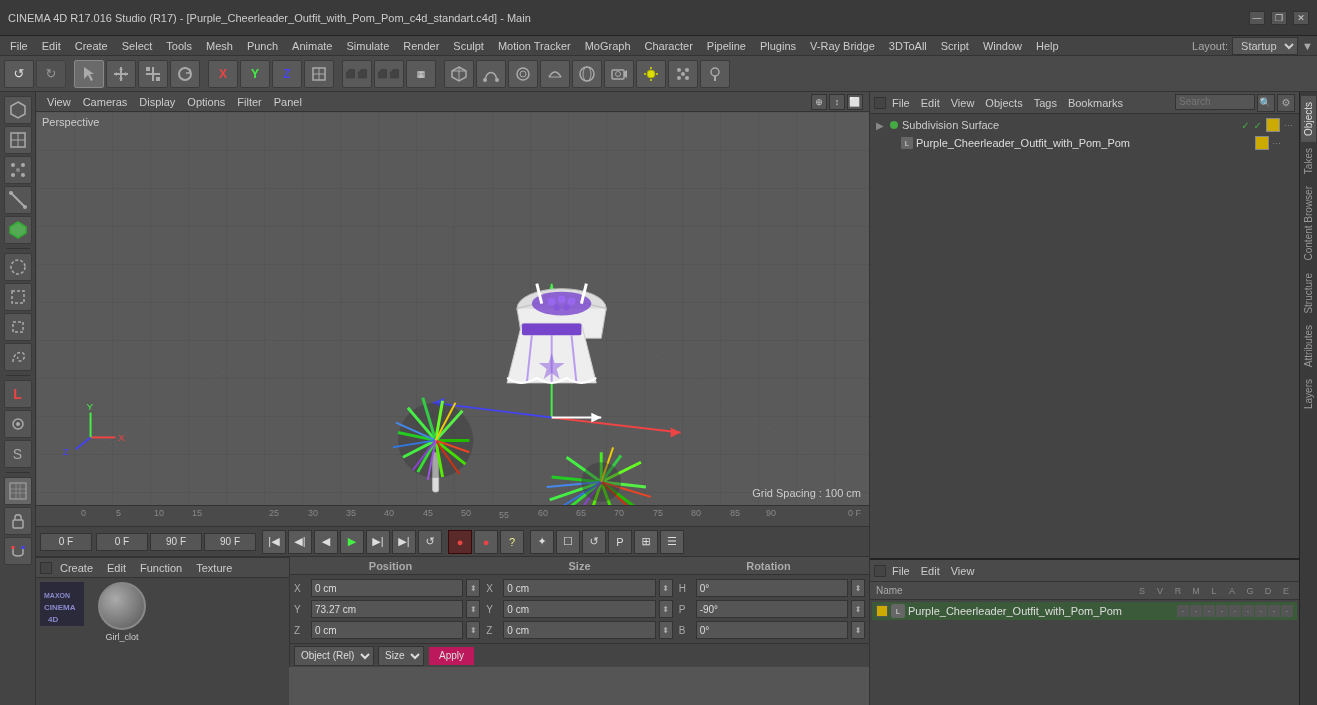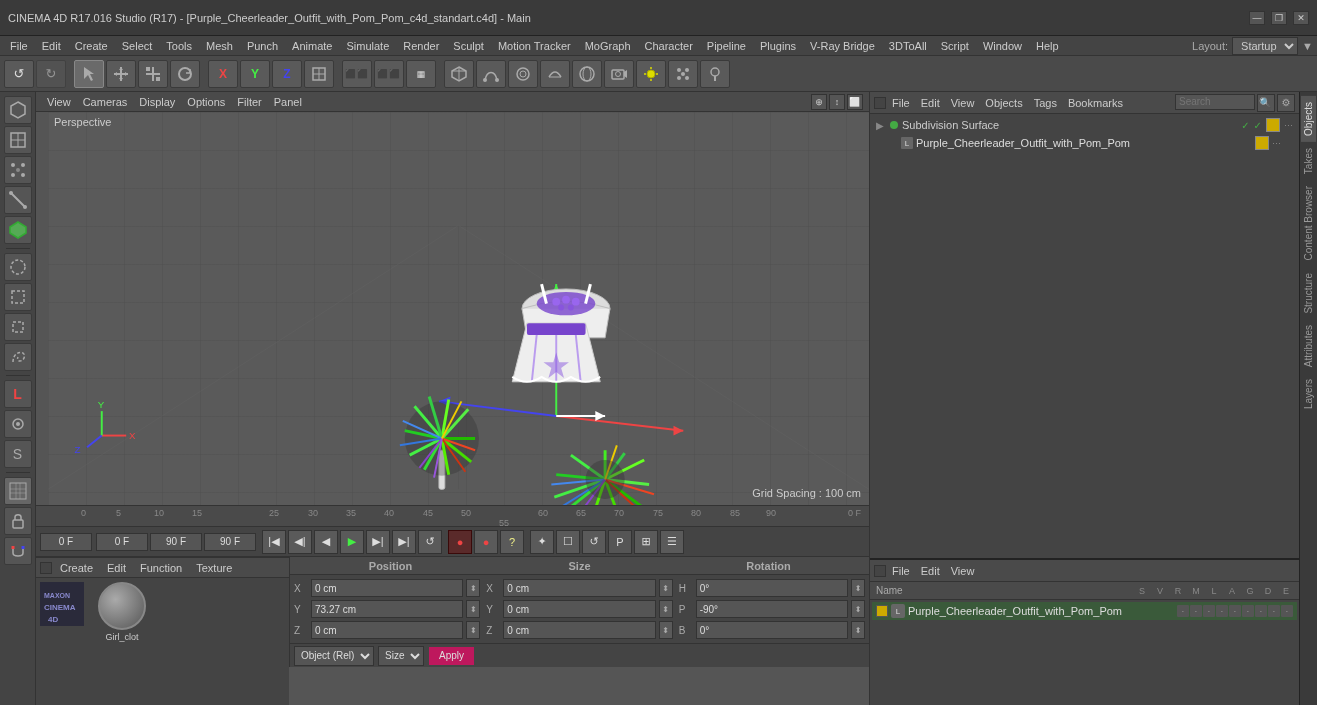--- a/index.html
+++ b/index.html
@@ -59,21 +59,21 @@
     }
     #viewport-topbar {
       height: 20px; background: #4a4a4a; display: flex; align-items: center;
       padding: 0 6px; gap: 2px; border-bottom: 1px solid #333;
     }
     .vp-menu { padding: 2px 5px; font-size: 11px; color: #ccc; cursor: pointer; }
     .vp-controls { margin-left: auto; display: flex; gap: 2px; }
     .vp-ctrl-btn { width: 16px; height: 16px; background: #555; border: 1px solid #333; color: #ccc; font-size: 9px; display: flex; align-items: center; justify-content: center; cursor: pointer; }
 
     #viewport-canvas {
-      flex: 1; background: #5a5a5a; position: relative; overflow: hidden; margin-left: 12px;
+      flex: 1; background: #5a5a5a; position: relative; overflow: hidden;
     }
 
     
     .grid-bg {
       position: absolute; top: 0; left: 0; right: 0; bottom: 0;
       background-image: linear-gradient(rgba(80,80,80,0.5) 1px, transparent 1px),
                         linear-gradient(90deg, rgba(80,80,80,0.5) 1px, transparent 1px);
       background-size: 38px 38px;
     }
 
@@ -629,21 +629,21 @@
         <span style="position:absolute;left:80px;font-size:9px;color:#888;top:2px;">5</span>
         <span style="position:absolute;left:118px;font-size:9px;color:#888;top:2px;">10</span>
         <span style="position:absolute;left:156px;font-size:9px;color:#888;top:2px;">15</span>
         <span style="position:absolute;left:195px;font-size:9px;color:#888;top:18px;">20</span>
         <span style="position:absolute;left:233px;font-size:9px;color:#888;top:2px;">25</span>
         <span style="position:absolute;left:272px;font-size:9px;color:#888;top:2px;">30</span>
         <span style="position:absolute;left:310px;font-size:9px;color:#888;top:2px;">35</span>
         <span style="position:absolute;left:348px;font-size:9px;color:#888;top:2px;">40</span>
         <span style="position:absolute;left:387px;font-size:9px;color:#888;top:2px;">45</span>
         <span style="position:absolute;left:425px;font-size:9px;color:#888;top:2px;">50</span>
-        <span style="position:absolute;left:463px;font-size:9px;color:#888;top:12px;">55</span>
+        <span style="position:absolute;left:463px;font-size:9px;color:#888;top:4px;">55</span>
         <span style="position:absolute;left:502px;font-size:9px;color:#888;top:2px;">60</span>
         <span style="position:absolute;left:540px;font-size:9px;color:#888;top:2px;">65</span>
         <span style="position:absolute;left:578px;font-size:9px;color:#888;top:2px;">70</span>
         <span style="position:absolute;left:617px;font-size:9px;color:#888;top:2px;">75</span>
         <span style="position:absolute;left:655px;font-size:9px;color:#888;top:2px;">80</span>
         <span style="position:absolute;left:694px;font-size:9px;color:#888;top:2px;">85</span>
         <span style="position:absolute;left:730px;font-size:9px;color:#888;top:2px;">90</span>
         <span style="position:absolute;right:8px;font-size:9px;color:#888;top:2px;">0 F</span>
       </div>
     </div>

